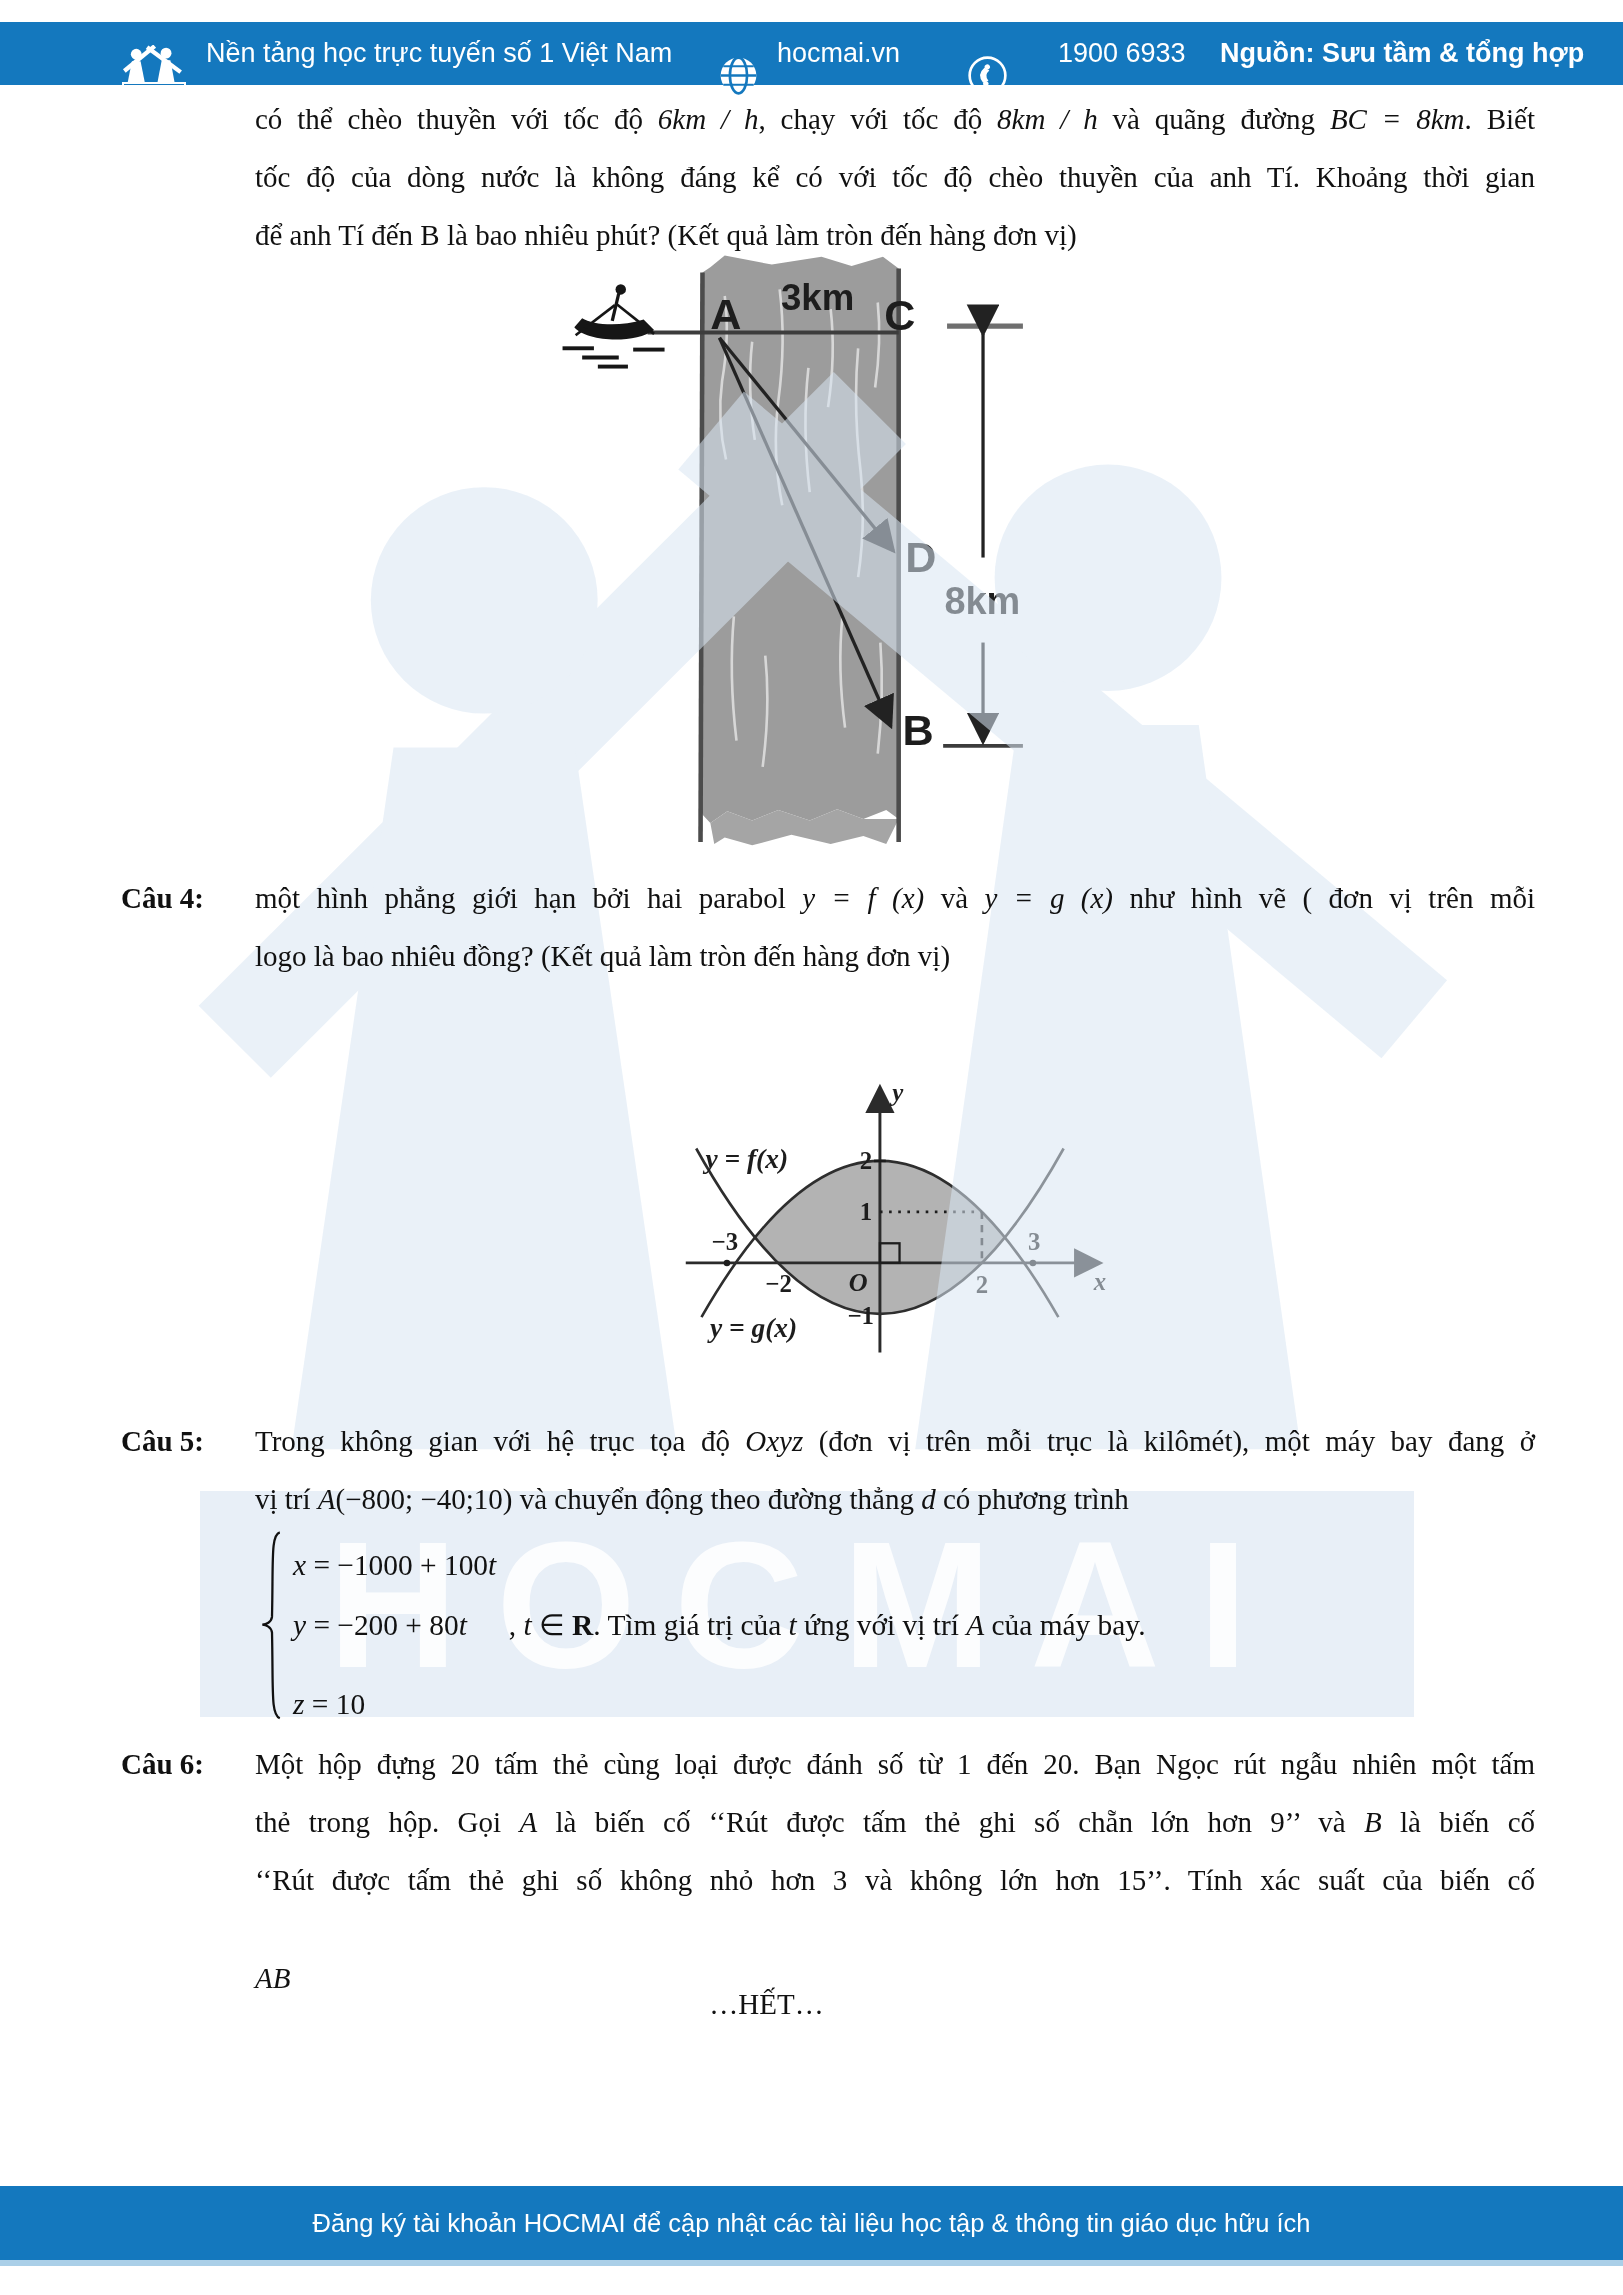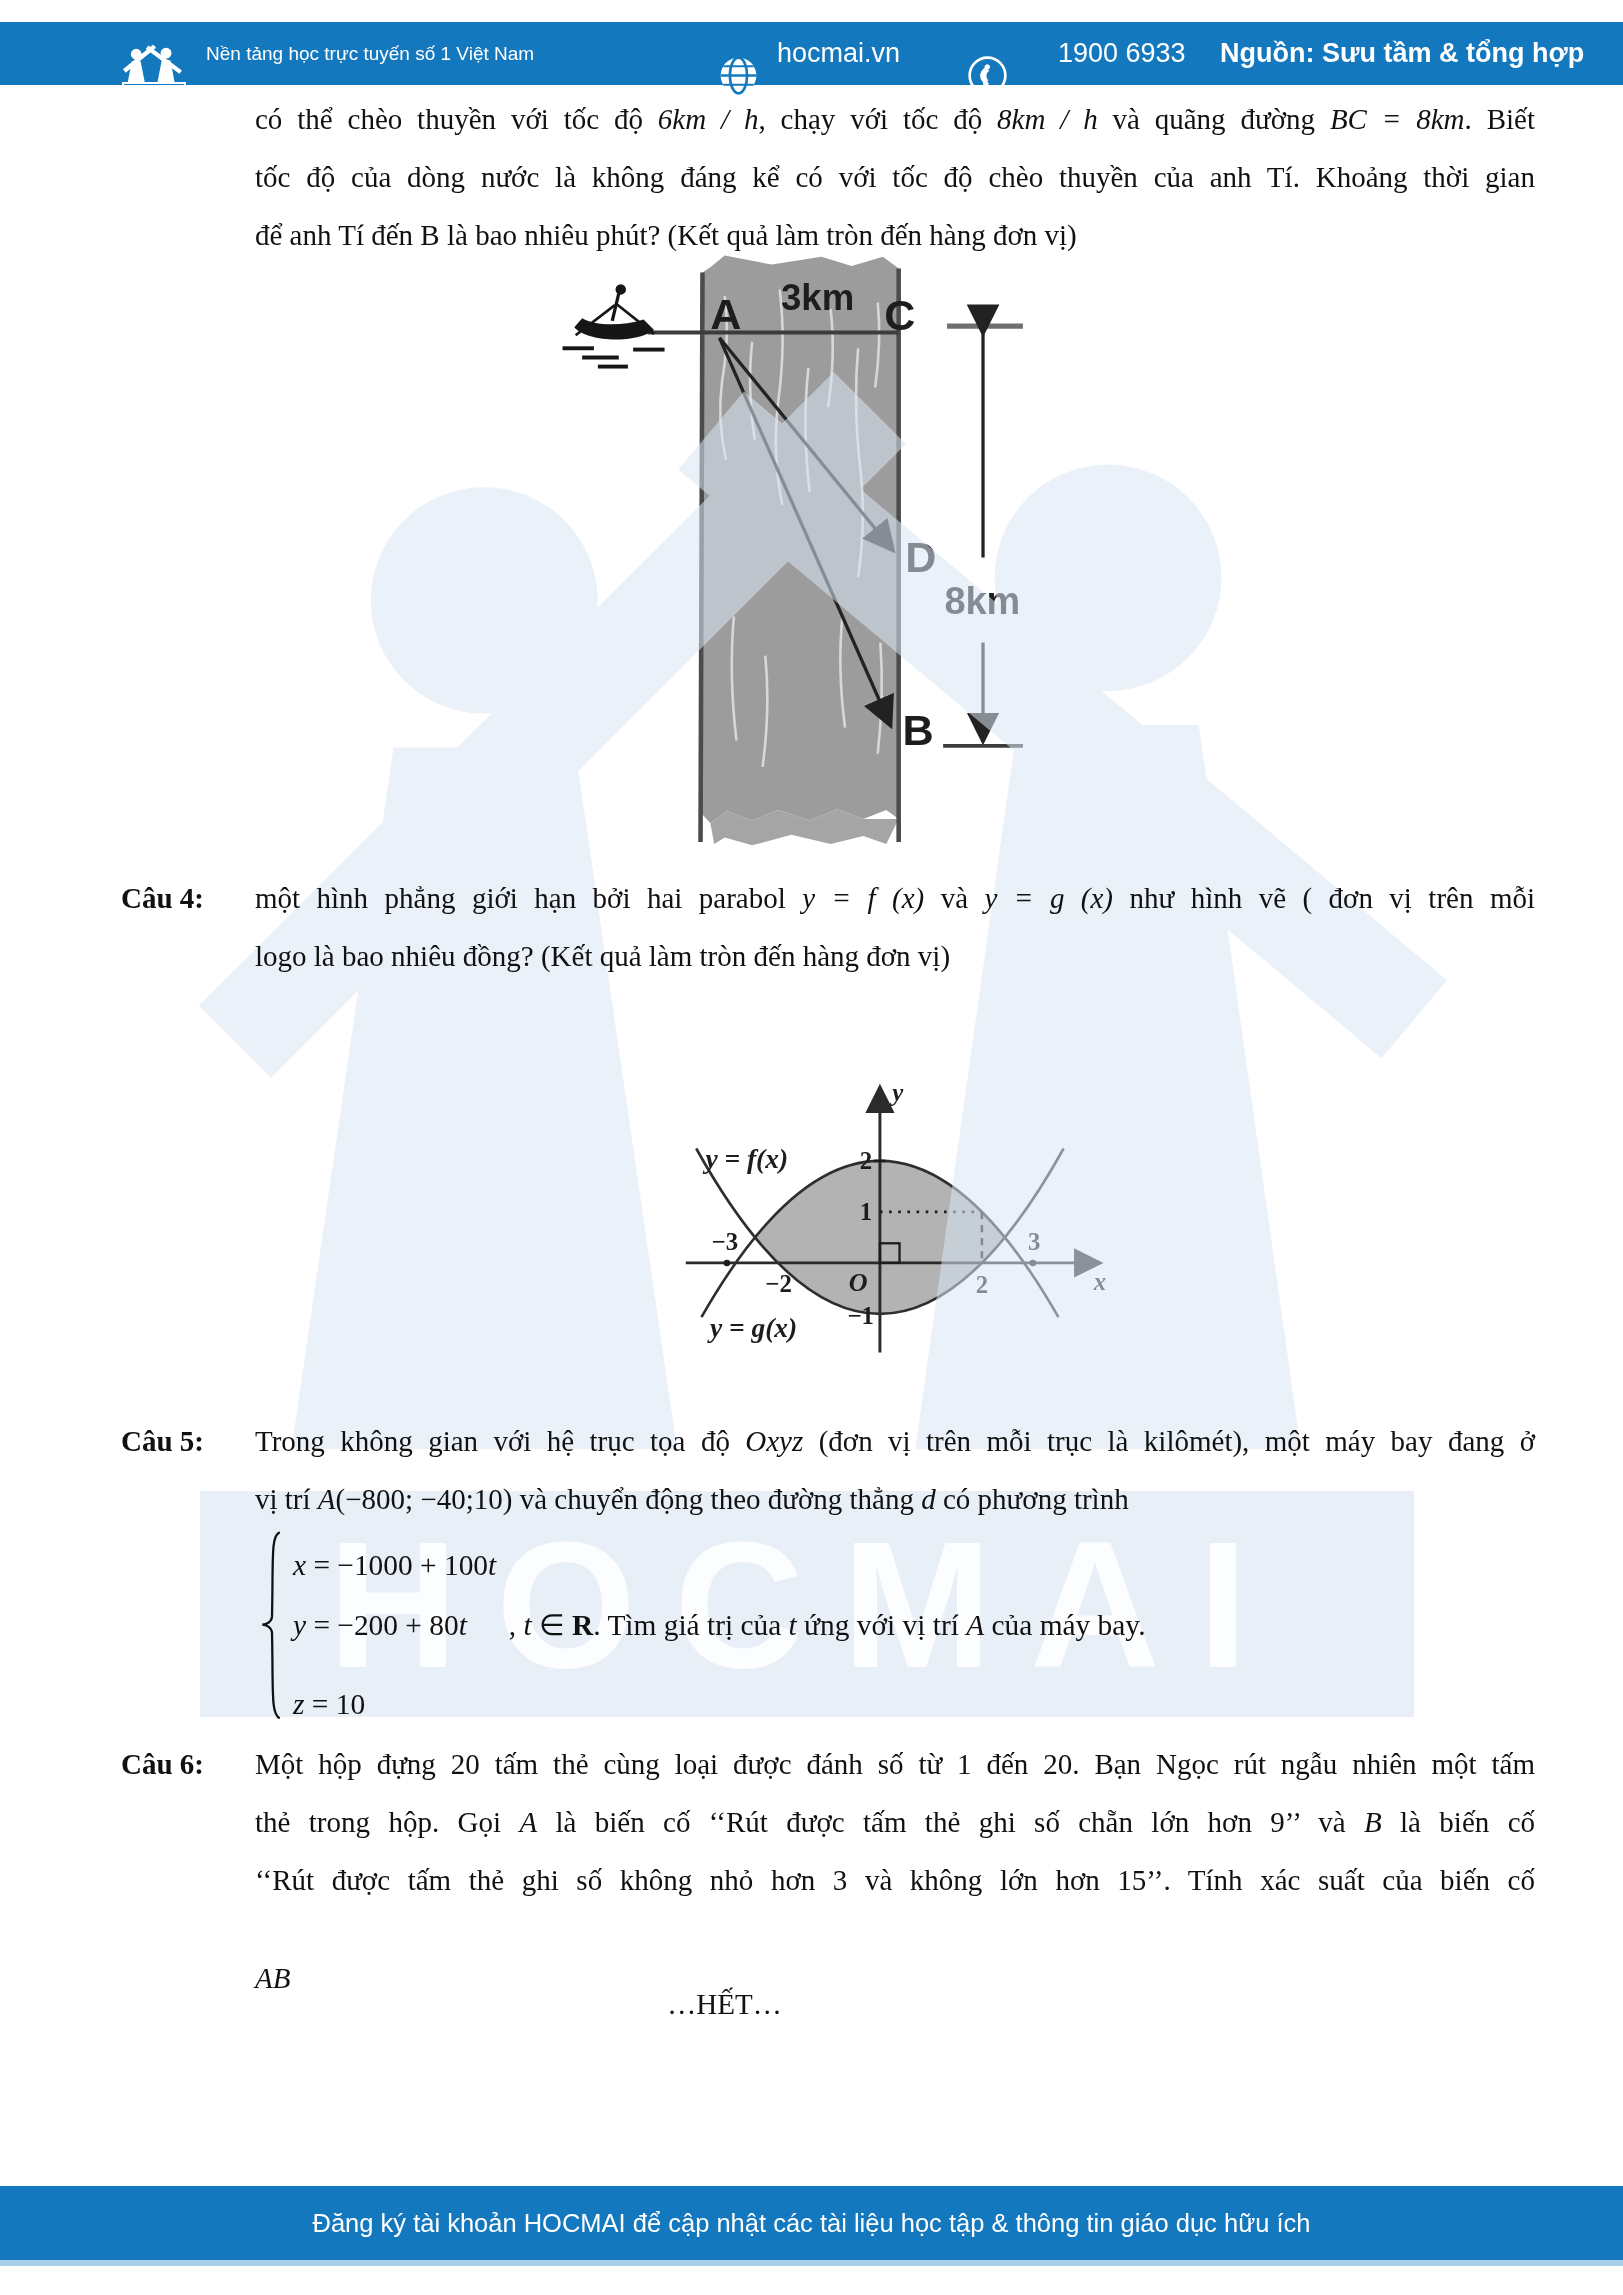--- a/index.html
+++ b/index.html
@@ -3,21 +3,21 @@
 <meta charset="utf-8">
 <style>
   html,body{margin:0;padding:0;background:#fff;}
   .page{position:relative;width:1623px;height:2295px;background:#ffffff;overflow:hidden;
         font-family:"Liberation Serif",serif;color:#111;}
   
   .topbar{position:absolute;left:0;top:21.6px;width:1623px;height:63px;background:#1478BE;}
   .botbar{position:absolute;left:0;top:2186px;width:1623px;height:74px;background:#1478BE;}
   .botstrip{position:absolute;left:0;top:2260px;width:1623px;height:5.9px;background:#aacfe8;}
   .hitem{position:absolute;color:#fff;font-family:"Liberation Sans",sans-serif;}
-  .tagline{left:206px;top:0;height:79px;line-height:63px;font-size:19px;font-weight:500;}
+  .tagline{left:206px;top:0;height:79px;line-height:63px;font-size:27px;font-weight:500;}
   .site{left:777px;top:0;height:63px;line-height:63px;font-size:27px;font-weight:500;}
   .phonenum{left:1022px;top:0;height:57px;line-height:63px;font-size:27px;font-weight:500;margin-left:36px;}
   .sourcetx{left:1220px;top:0;height:75px;line-height:63px;font-size:27px;font-weight:600;}
   .logoicon{position:absolute;left:120px;top:23.6px;}
   .logobox{position:absolute;left:122px;top:60px;width:60px;height:15.7px;border:2px solid #fff;
            color:#fff;font-family:"Liberation Sans",sans-serif;font-size:9.2px;font-weight:bold;
            letter-spacing:2.6px;text-align:center;line-height:15.7px;}
   .hicon{position:absolute;top:33px;}
   .footertext{position:absolute;left:0;top:2186px;width:1623px;height:74px;line-height:74px;
               text-align:center;color:#fff;font-family:"Liberation Sans",sans-serif;
@@ -33,21 +33,21 @@
   .qlabel{position:absolute;z-index:3;left:121px;font-size:29px;font-weight:bold;line-height:58px;}
   .block{left:255px;width:1280px;}
   .line{display:block;height:58px;}
   .jus{text-align:justify;text-align-last:justify;}
   .it{font-style:italic;margin-top:40px;}
   .bb{font-weight:bold;}
   .sup{font-style:italic;font-size:18.3px;vertical-align:13px;}
   .eqline{position:absolute;z-index:3;left:293px;font-size:29.4px;line-height:52px;white-space:nowrap;}
   .eqgap{display:inline-block;width:42px;}
   .endmark{position:absolute;z-index:3;left:0;top:1975px;width:1449px;text-align:center;
-           font-size:29px;line-height:58px;}
+           font-size:29px;line-height:58px;padding-left:42px;}
   
   .fig{position:absolute;z-index:1;}
   svg text{font-family:"Liberation Sans",sans-serif;fill:#1d1d1d;}
   svg .mathtxt{font-family:"Liberation Serif",serif;font-style:italic;font-weight:bold;}
   svg .ticktxt{font-family:"Liberation Serif",serif;font-weight:bold;font-style:normal;}
 </style>
 </head>
 <body>
 
 <div class="page">

